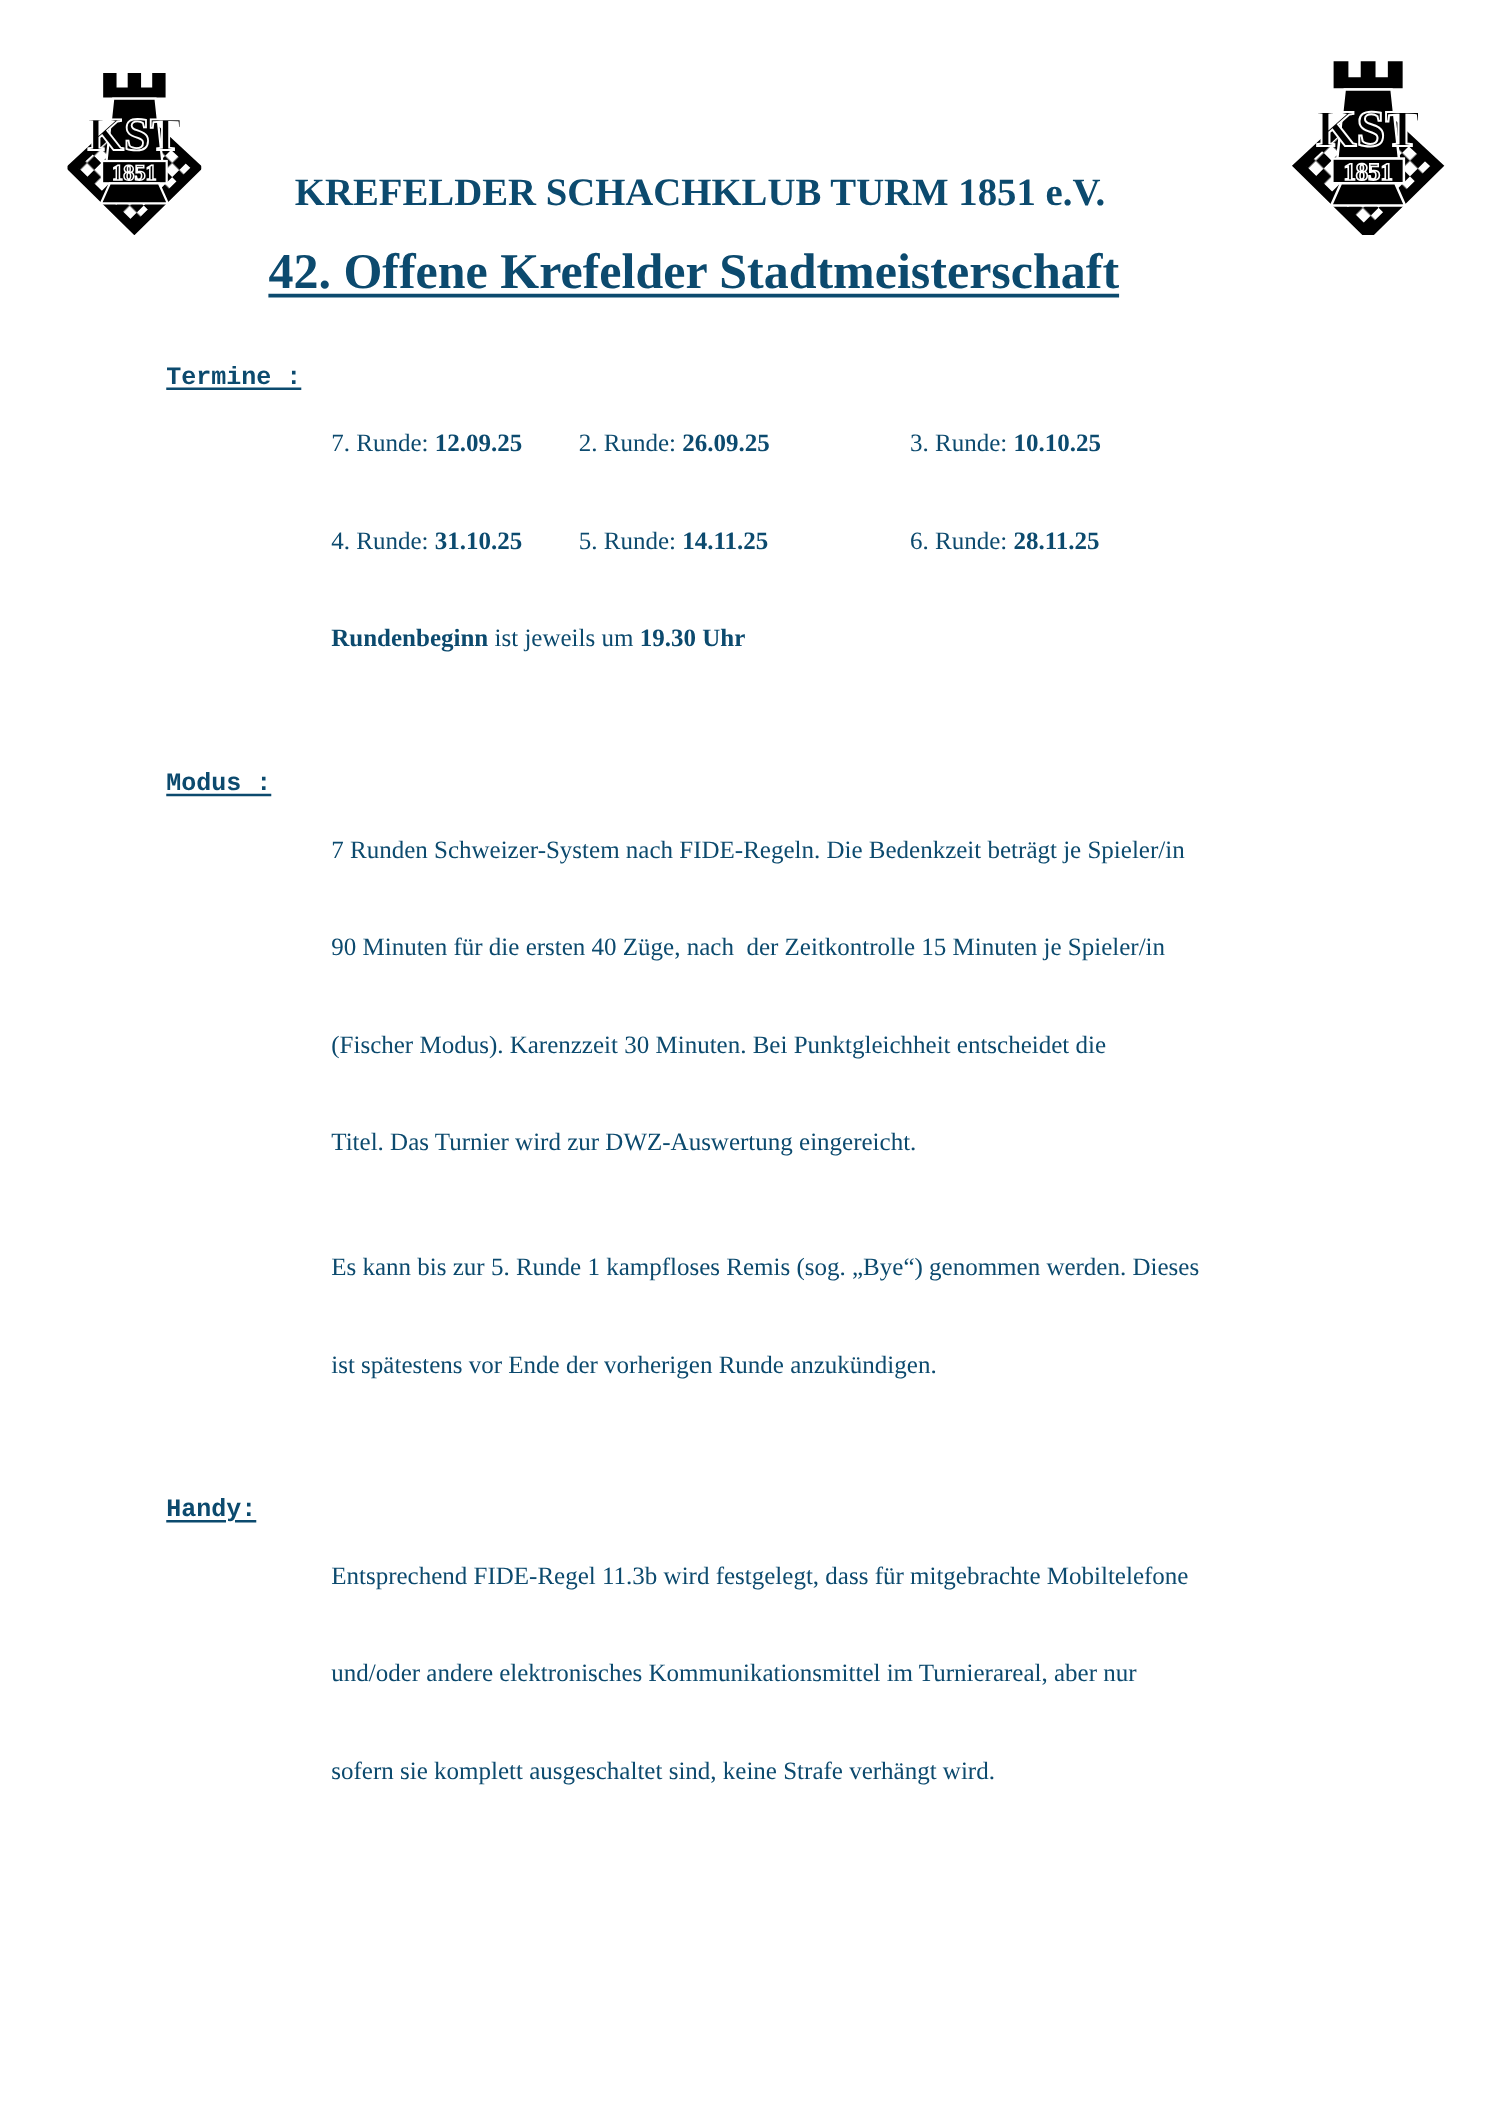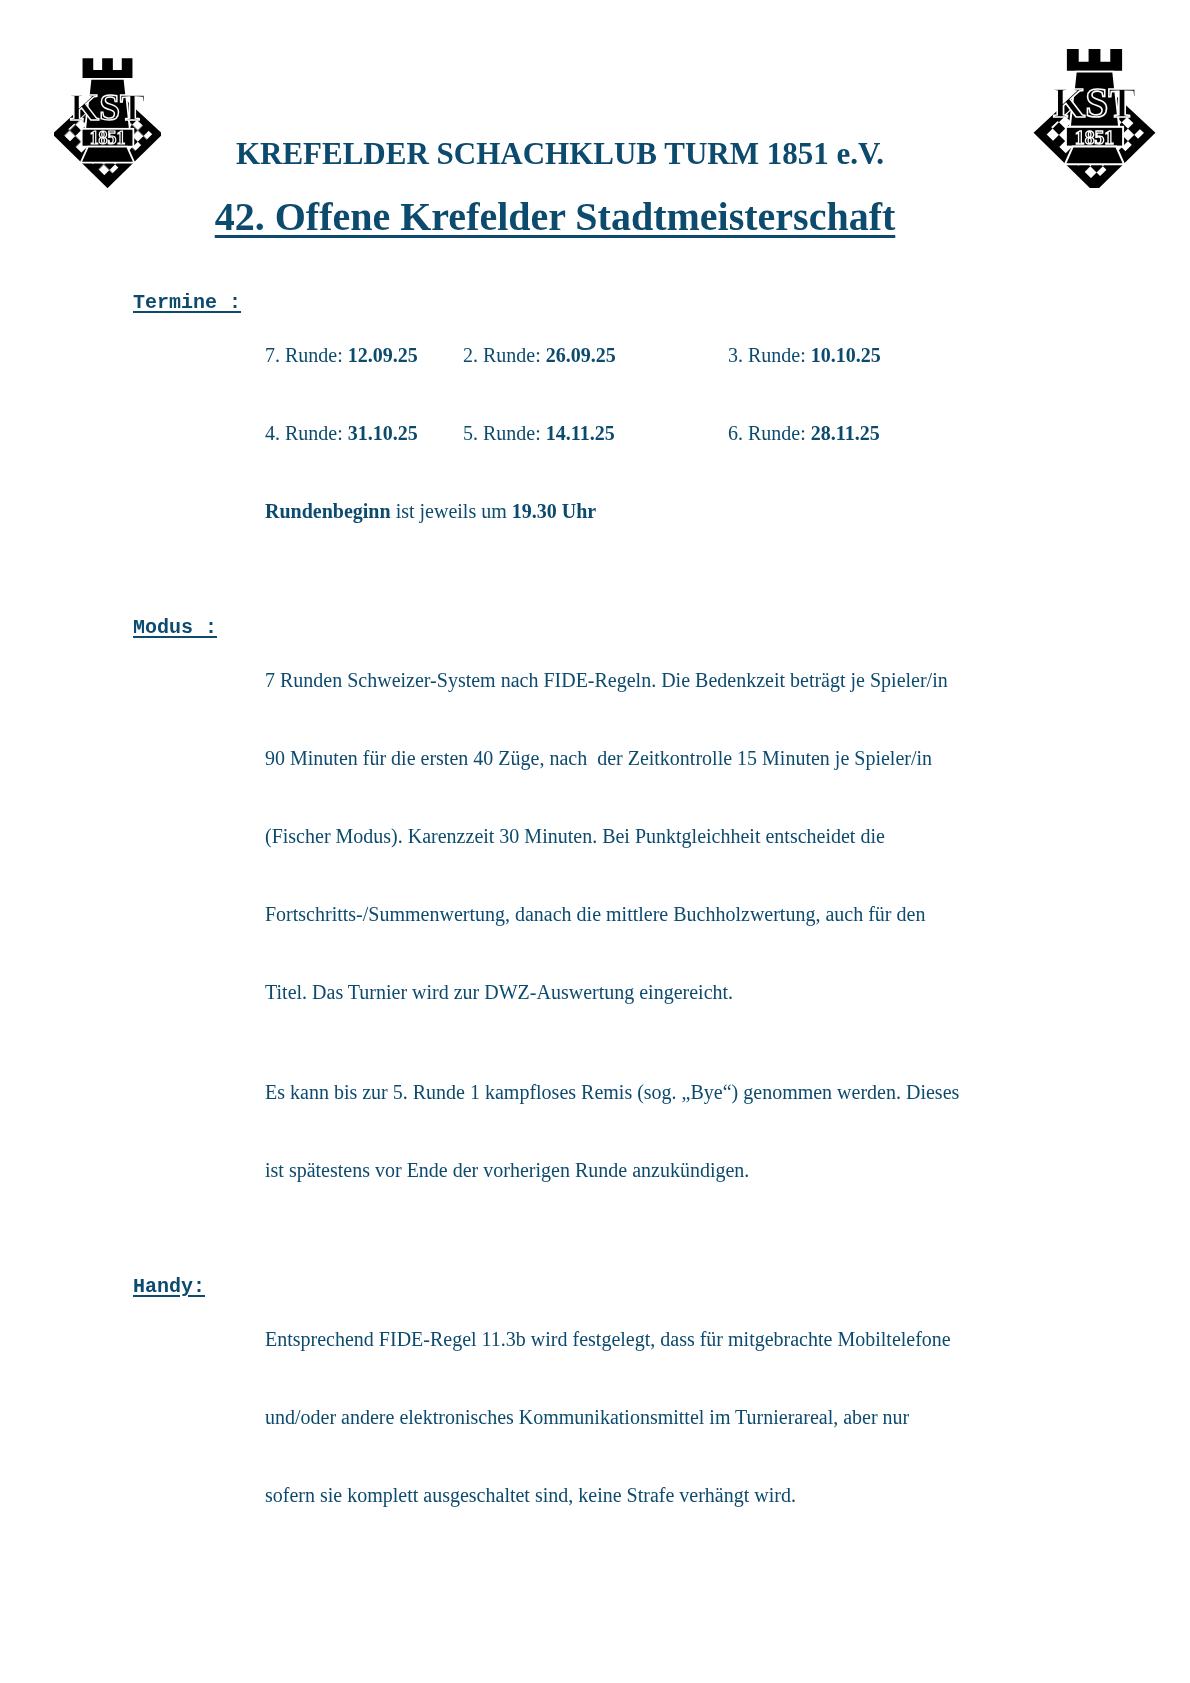--- a/index.html
+++ b/index.html
@@ -106,21 +106,20 @@
         <div><span class="b">Rundenbeginn</span><span> ist jeweils um </span><span class="b">19.30 Uhr</span></div>
       </div>
     </div>
 
     <div class="section mt-modus">
       <div class="label">Modus :</div>
       <div class="sec-body">
         <div>7 Runden Schweizer-System nach FIDE-Regeln. Die Bedenkzeit beträgt je Spieler/in</div>
         <div>90 Minuten für die ersten 40 Züge, nach  der Zeitkontrolle 15 Minuten je Spieler/in</div>
         <div>(Fischer Modus). Karenzzeit 30 Minuten. Bei Punktgleichheit entscheidet die</div>
-        <div>Fortschritts-/Summenwertung, danach die mittlere Buchholzwertung, auch für den</div>
         <div>Titel. Das Turnier wird zur DWZ-Auswertung eingereicht.</div>
         <div class="mt-para2">Es kann bis zur 5. Runde 1 kampfloses Remis (sog. „Bye“) genommen werden. Dieses</div>
         <div>ist spätestens vor Ende der vorherigen Runde anzukündigen.</div>
       </div>
     </div>
 
     <div class="section mt-handy">
       <div class="label">Handy:</div>
       <div class="sec-body">
         <div>Entsprechend FIDE-Regel 11.3b wird festgelegt, dass für mitgebrachte Mobiltelefone</div>

